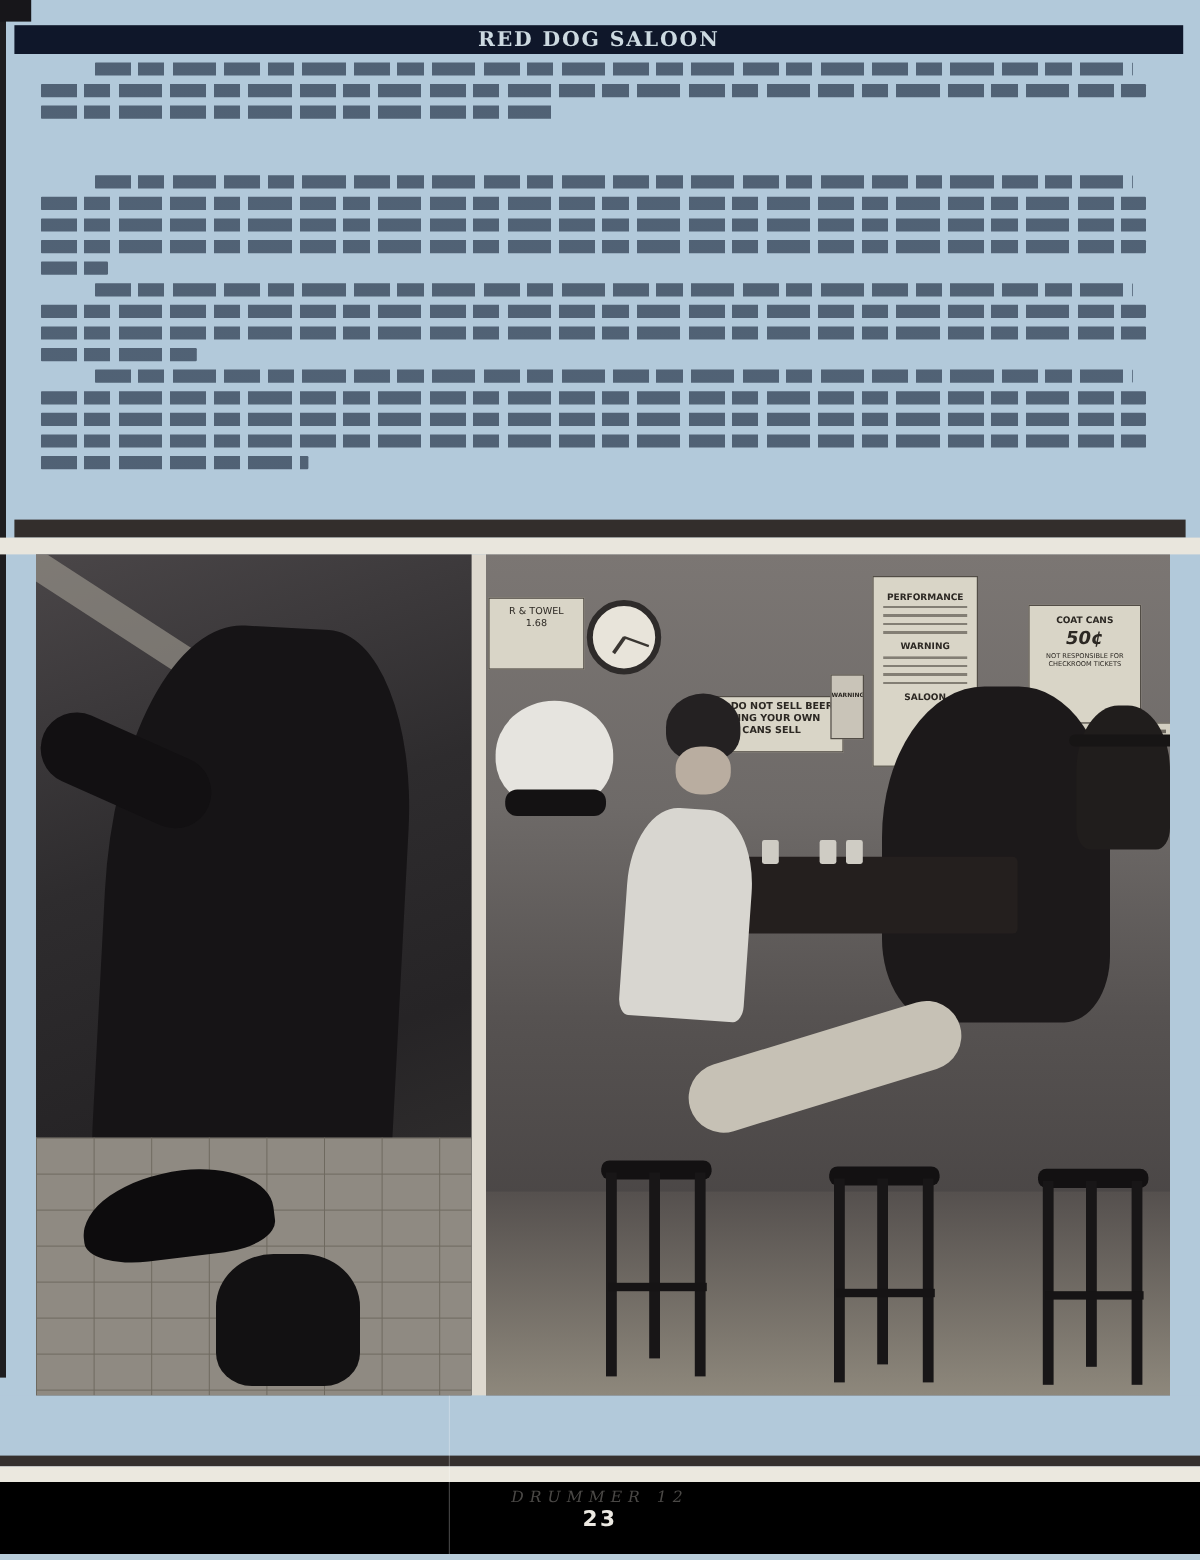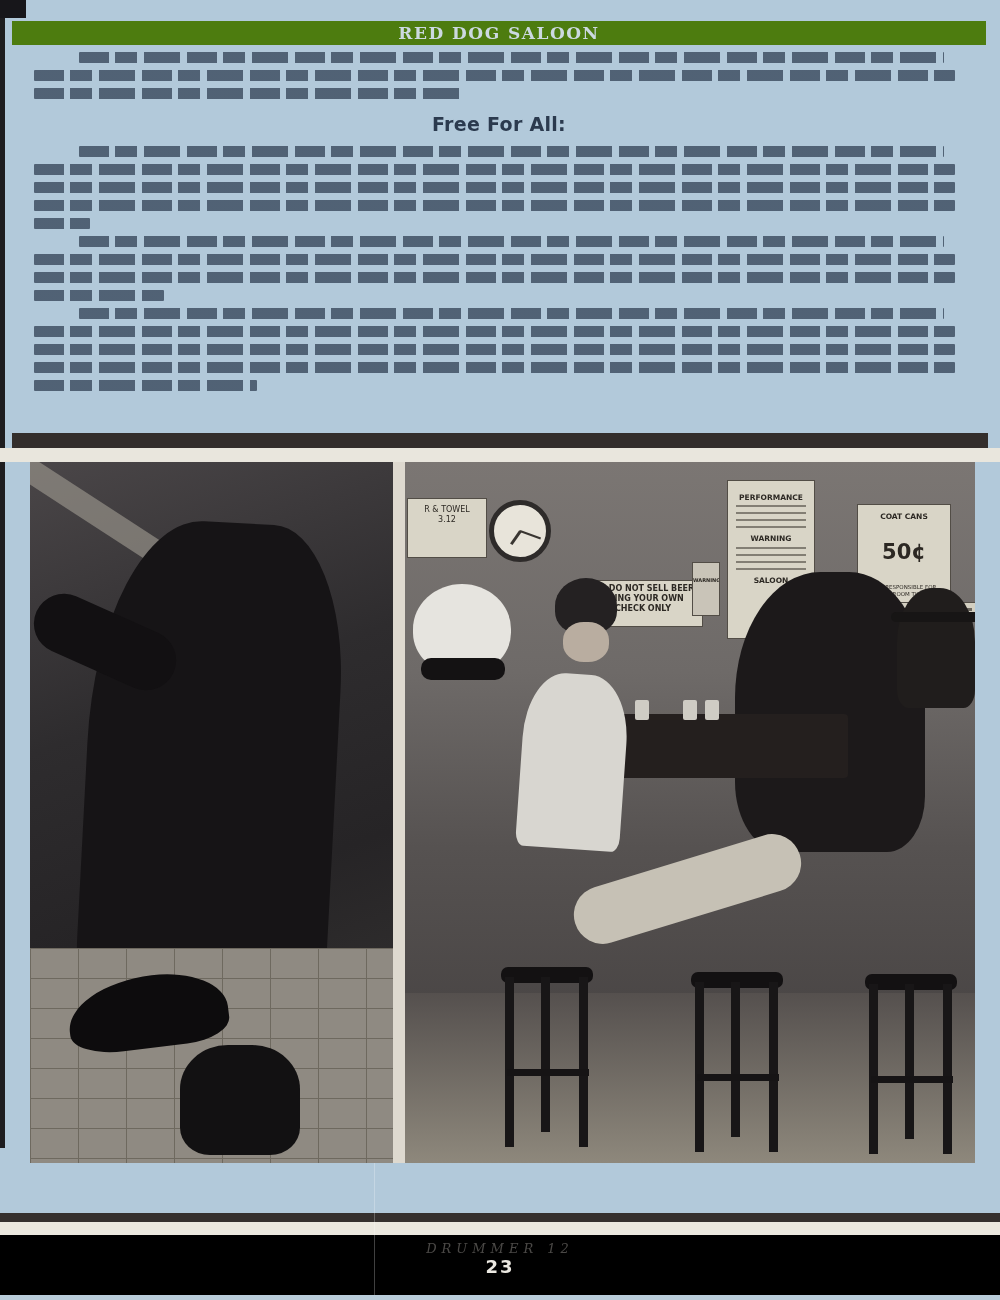--- a/index.html
+++ b/index.html
@@ -4,21 +4,21 @@
 <style>
   html,body{margin:0;padding:0;background:#b2c9da;}
   .page{position:relative;width:1000px;height:1300px;background:#b2c9da;overflow:hidden;
         font-family:"DejaVu Sans","Liberation Sans",sans-serif;}
 
   
   .left-strip{position:absolute;left:0;top:0;width:5px;height:1148px;background:#1e1d1f;}
   .corner-block{position:absolute;left:0;top:0;width:26px;height:18px;background:#17161a;}
 
   
-  .header-bar{position:absolute;left:12px;top:21px;width:974px;height:24px;background:#4d7c0f;
+  .header-bar{position:absolute;left:12px;top:21px;width:974px;height:24px;background:#0f172a;
               display:flex;align-items:center;justify-content:center;}
   .header-title{color:#ccd9e0;font-family:"DejaVu Serif","Liberation Serif",serif;
                 font-weight:700;font-size:17px;letter-spacing:1.5px;}
 
   
   .para{position:absolute;left:34px;width:930px;}
   .para-intro{top:52px;}
   .para-body{top:146px;}
   .text-line{height:11px;margin-bottom:7px;border-radius:1px;
      background:repeating-linear-gradient(90deg,
@@ -63,21 +63,21 @@
   .sign-towel{left:2px;top:36px;width:78px;height:52px;font-size:8px;padding-top:6px;}
   .sign-beer{left:178px;top:118px;width:118px;height:42px;font-size:8px;font-weight:700;padding-top:3px;}
   .sign-warning{left:287px;top:100px;width:26px;height:38px;font-size:5px;font-weight:700;padding-top:14px;background:#c9c4b8;}
   .sign-perf{left:322px;top:18px;width:86px;height:145px;font-size:7.5px;font-weight:700;padding-top:12px;}
   .sign-coat{left:452px;top:42px;width:92px;height:90px;font-size:7.5px;font-weight:700;padding-top:7px;}
   .sign-strip{left:412px;top:140px;width:158px;height:13px;background:#d3cfc1;
       background-image:repeating-linear-gradient(90deg,#6b665e 0 10px,transparent 10px 16px);
       background-size:100% 3px;background-position:0 5px;background-repeat:no-repeat;}
   .price-lines{height:26px;margin:3px 8px;
       background:repeating-linear-gradient(rgba(60,55,48,.55) 0 2px,transparent 2px 7px);}
-  .coat-price{font-size:21px;font-weight:700;margin:18px 0;}
+  .coat-price{font-size:15px;font-weight:700;margin:2px 0;font-style:italic;}
   .coat-small{font-size:5.5px;font-weight:400;line-height:1.3;}
 
   
   .clock{position:absolute;left:84px;top:38px;width:62px;height:62px;border-radius:50%;
          background:#e8e4da;border:5px solid #2e2b2a;box-sizing:border-box;}
   .clock .hand-h{position:absolute;left:49%;top:50%;width:2.5px;height:16px;background:#3a3632;
                  transform-origin:top center;transform:rotate(35deg);}
   .clock .hand-m{position:absolute;left:49%;top:50%;width:2px;height:22px;background:#3a3632;
                  transform-origin:top center;transform:rotate(-70deg);}
 
@@ -128,21 +128,20 @@
   <div class="header-bar">
     <span class="header-title">RED DOG SALOON</span>
   </div>
 
   <div class="para para-intro" title="[explicit story text — redacted]">
       <div class="text-line indent" style="width: 93%;"></div>
       <div class="text-line" style="width: 99%;"></div>
       <div class="text-line" style="width: 46%;"></div>
     </div>
 
-  <div class="story-heading">Free For All:</div>
 
   <div class="para para-body" title="[explicit story text — redacted]">
       <div class="text-line indent" style="width: 93%;"></div>
       <div class="text-line" style="width: 99%;"></div>
       <div class="text-line" style="width: 99%;"></div>
       <div class="text-line" style="width: 99%;"></div>
       <div class="text-line" style="width: 6%;"></div>
       <div class="text-line indent" style="width: 93%;"></div>
       <div class="text-line" style="width: 99%;"></div>
       <div class="text-line" style="width: 99%;"></div>
@@ -164,21 +163,21 @@
       <div class="pl-figure"></div>
       <div class="pl-arm"></div>
       <div class="pl-floor"></div>
       <div class="pl-boot"></div>
       <div class="pl-boot2"></div>
     </div>
 
     <div class="photo photo-right">
       <div class="sign sign-towel">
         <div>R &amp; TOWEL</div>
-        <div>3.12</div>
+        <div>1.68</div>
       </div>
 
       <div class="clock">
         <div class="hand-h"></div>
         <div class="hand-m"></div>
       </div>
 
       <div class="sign sign-perf">
         <div>PERFORMANCE</div>
         <div class="price-lines"></div>
@@ -192,21 +191,21 @@
         <div class="coat-price">50¢</div>
         <div class="coat-small">NOT RESPONSIBLE FOR</div>
         <div class="coat-small">CHECKROOM TICKETS</div>
       </div>
 
       <div class="sign sign-strip"></div>
 
       <div class="sign sign-beer">
         <div>WE DO NOT SELL BEER</div>
         <div>BRING YOUR OWN</div>
-        <div>CHECK ONLY</div>
+        <div>CANS SELL</div>
       </div>
 
       <div class="sign sign-warning">WARNING</div>
 
       <div class="pr-helmet"></div>
       <div class="pr-visor"></div>
       <div class="pr-head-cap"></div>
       <div class="pr-face"></div>
       <div class="pr-bigfigure"></div>
       <div class="pr-hatman"></div>

